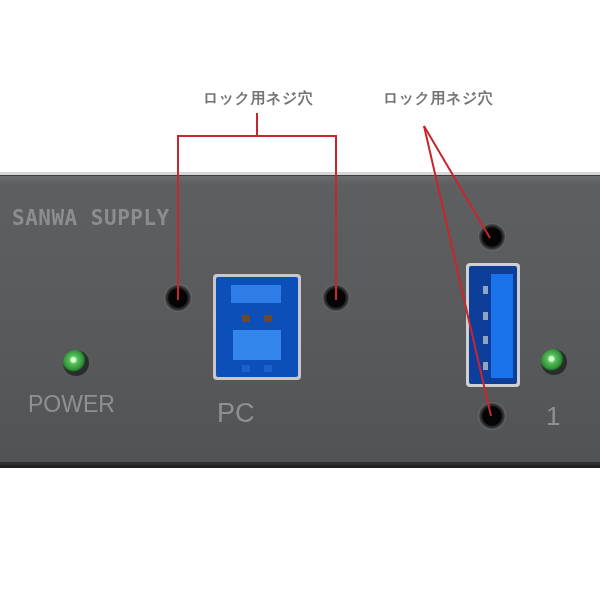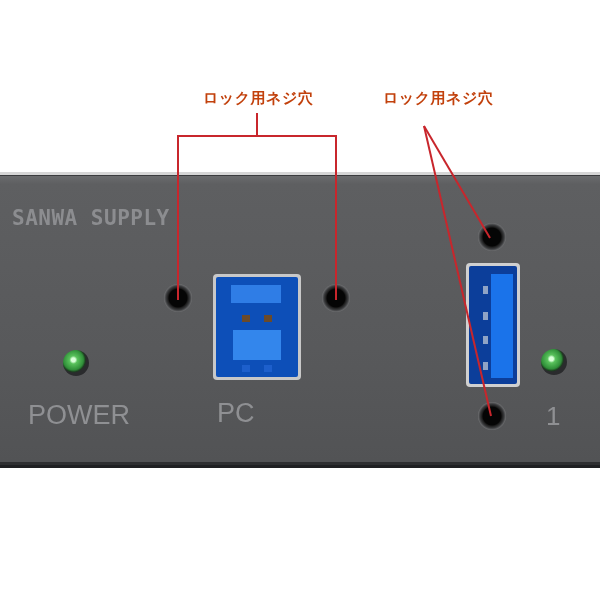--- a/index.html
+++ b/index.html
@@ -3,21 +3,21 @@
   <meta charset="utf-8">
   <style>
     html, body { margin: 0; padding: 0; }
     body {
       width: 600px; height: 600px; background: #ffffff;
       position: relative; overflow: hidden;
       font-family: "Liberation Sans", sans-serif;
     }
     .callout-label {
       position: absolute; font-weight: bold; font-size: 15px;
-      color: #c2410c; letter-spacing: 0.5px; white-space: nowrap;
+      color: #737373; letter-spacing: 0.5px; white-space: nowrap;
       font-family: "DejaVu Sans", sans-serif;
     }
     #callout-left { left: 203px; top: 89px; }
     #callout-right { left: 383px; top: 89px; }
 
     .device {
       position: absolute; left: 0; top: 174px; width: 600px; height: 294px;
       background: linear-gradient(180deg, #6a6b6d 0px, #5e5f61 8px, #58595b 60%, #525355 100%);
       border-top: 2px solid #3b3c3e;
       border-bottom: 6px solid #2e2f31;
@@ -77,21 +77,21 @@
 </div>
 
 <div class="hole" style="left:164px; top:284px;"></div>
 <div class="hole" style="left:322px; top:284px;"></div>
 <div class="hole" style="left:478px; top:223px;"></div>
 <div class="hole" style="left:478px; top:402px;"></div>
 
 <div class="led" style="left:63px; top:350px;"></div>
 <div class="led" style="left:541px; top:349px;"></div>
 
-<div class="panel-label" style="left:28px; top:400px; font-size:27px;">POWER</div>
+<div class="panel-label" style="left:28px; top:391px; font-size:23px;">POWER</div>
 <div class="panel-label" style="left:217px; top:398px; font-size:27px;">PC</div>
 <div class="panel-label" style="left:546px; top:401px; font-size:26px;">1</div>
 
 <div class="port-b">
   <div class="inner">
     <div class="top-bar"></div>
     <div class="pin" style="left:26px; top:38px;"></div>
     <div class="pin" style="left:48px; top:38px;"></div>
     <div class="mid-block"></div>
     <div class="pin" style="left:26px; top:88px; background:#1d5fcc;"></div>

